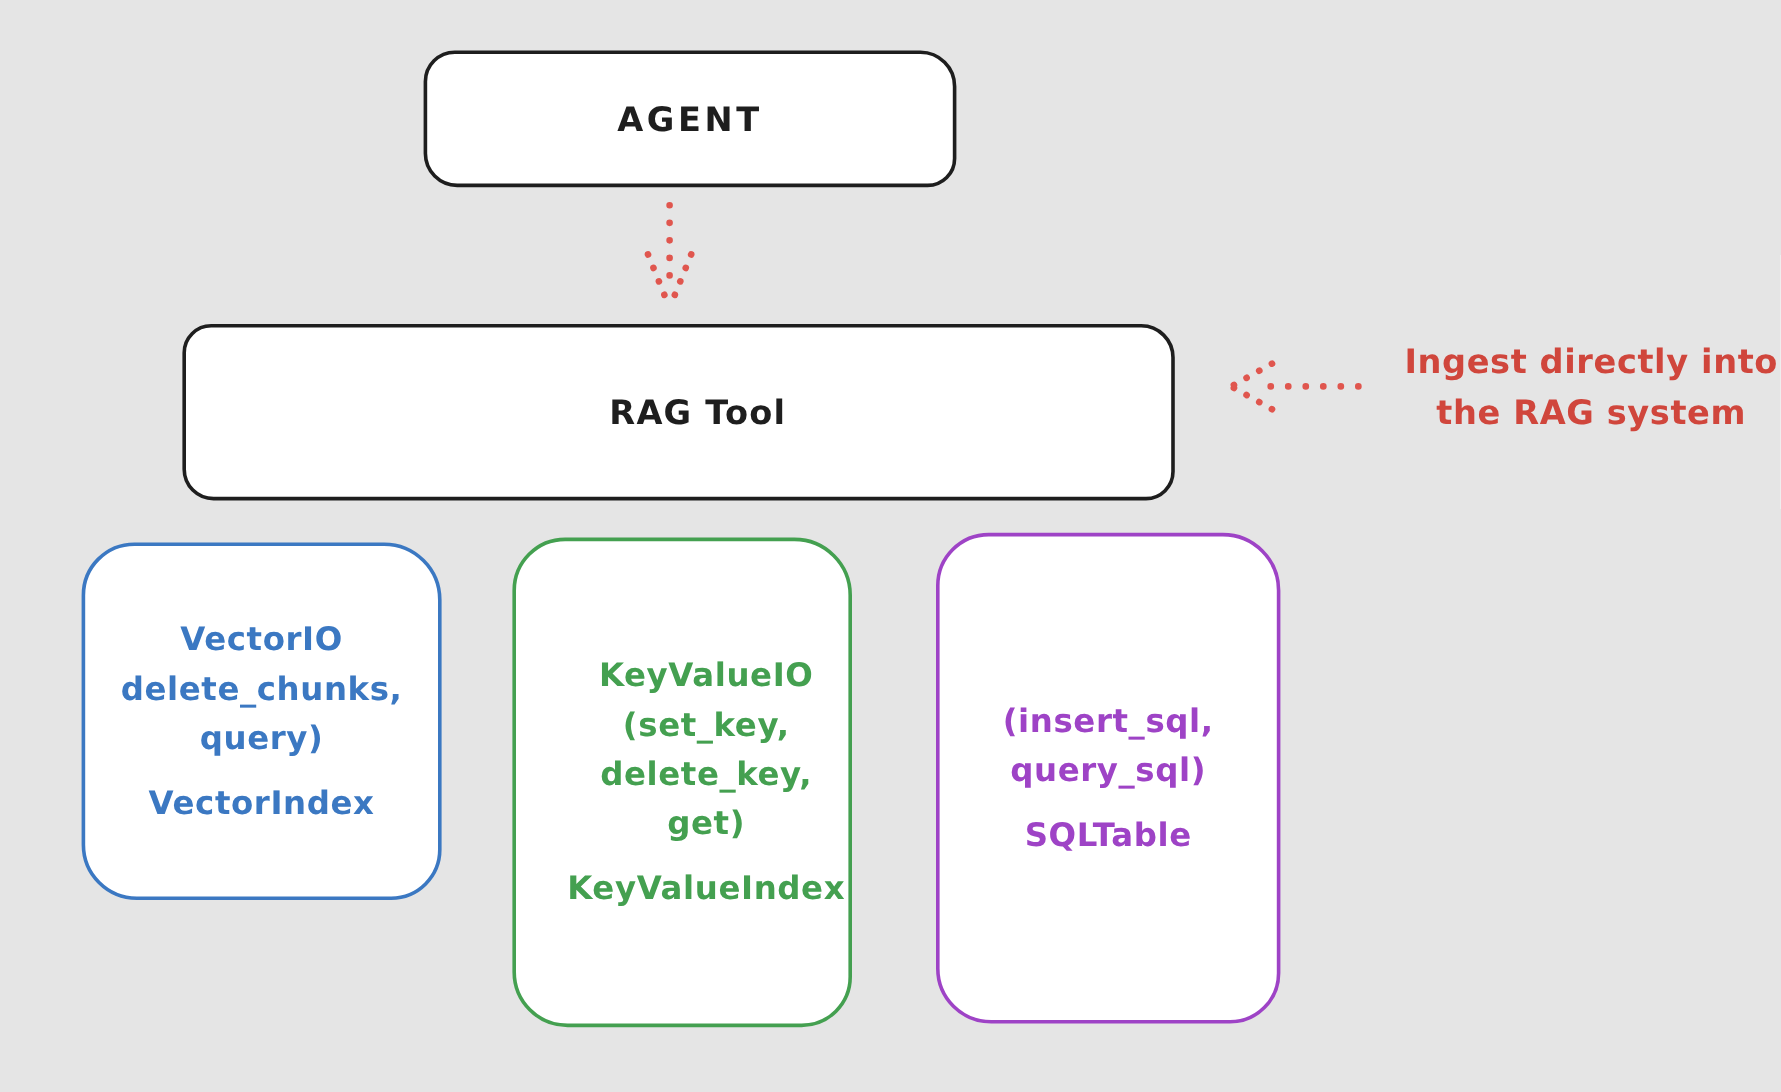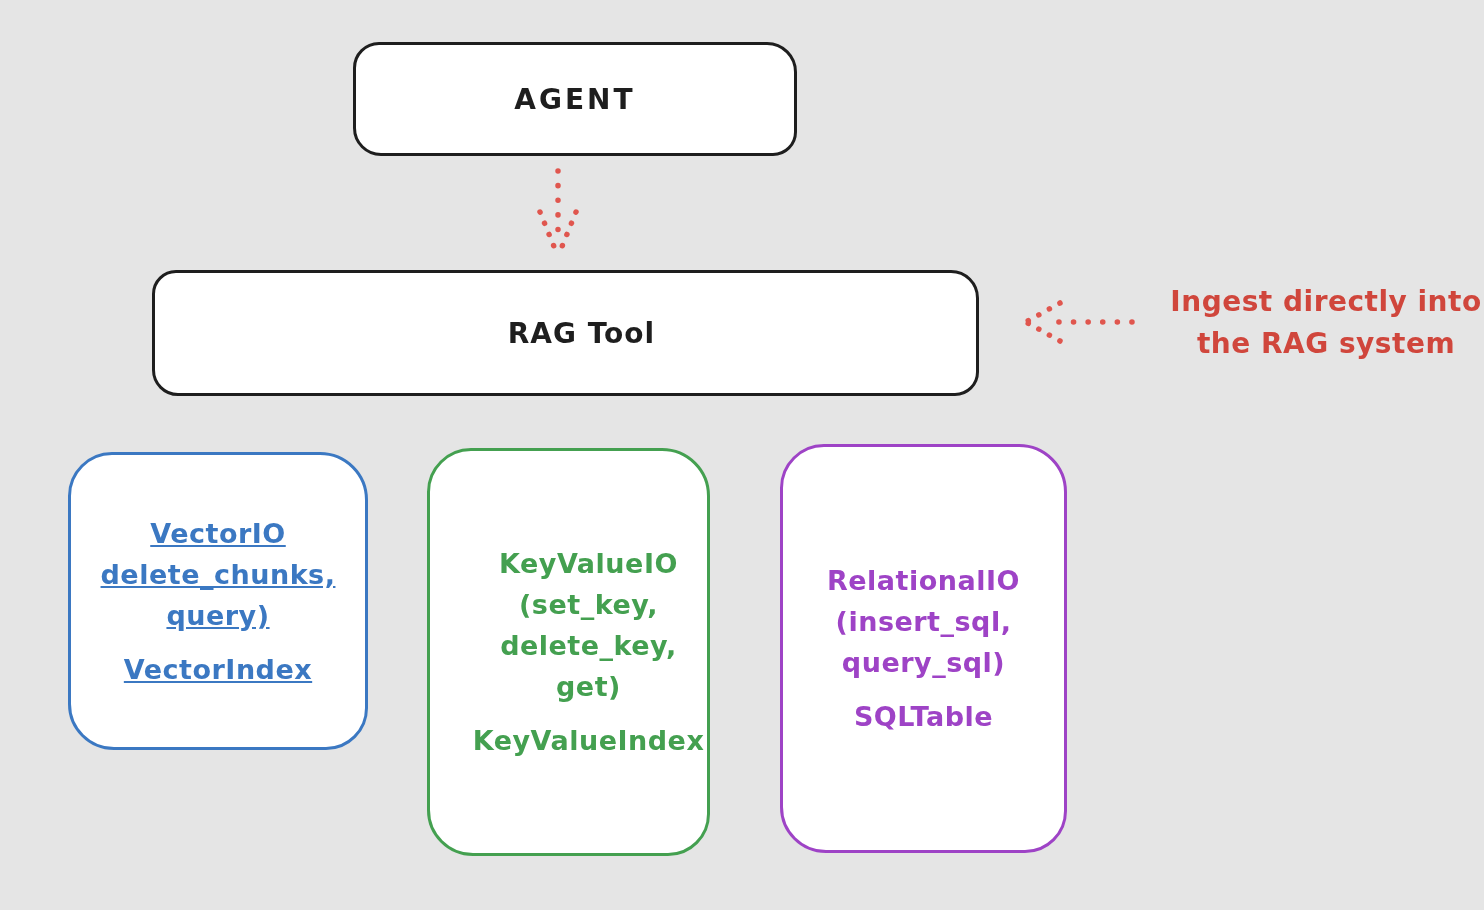--- a/index.html
+++ b/index.html
@@ -30,37 +30,37 @@
     font-weight: 600;
   }
   .agent-box {
     left: 353px; top: 42px;
     width: 444px; height: 114px;
     border-radius: 26px 30px 24px 28px;
     letter-spacing: 3px;
   }
   .rag-box {
     left: 152px; top: 270px;
-    width: 827px; height: 126px;
+    width: 827px; height: 147px;
     border-radius: 24px 28px 24px 26px;
     letter-spacing: 1px;
     padding-left: 32px;
   }
   .storage-box {
     border: 3.5px solid var(--c);
     color: var(--c);
     flex-direction: column;
     text-align: center;
     font-size: 27px;
     font-weight: 600;
     line-height: 41px;
     border-radius: 44px 48px 42px 46px;
     letter-spacing: 0.5px;
   }
-  .storage-box.vector  { left: 68px;  top: 452px; width: 300px; height: 298px; text-decoration: underline; }
+  .storage-box.vector  { left: 68px;  top: 452px; width: 300px; height: 298px; }
   .storage-box.keyval  { left: 427px; top: 448px; width: 283px; height: 408px; padding-left: 40px; }
   .storage-box.relational { left: 780px; top: 444px; width: 287px; height: 409px; }
   .index-label {
     margin-top: 13px;
   }
   .annotation {
     position: absolute;
     left: 1154px; top: 281px;
     width: 344px;
     text-align: center;
@@ -127,19 +127,18 @@
   </div>
 
   <div class="box storage-box keyval" style="--c: #44a050;">
     <div>KeyValueIO</div>
     <div>(set_key,</div>
     <div>delete_key, get)</div>
     <div class="index-label">KeyValueIndex</div>
   </div>
 
   <div class="box storage-box relational" style="--c: #9e43c6;">
-    <div>RelationalIO</div>
     <div>(insert_sql,</div>
     <div>query_sql)</div>
     <div class="index-label">SQLTable</div>
   </div>
 
 </div>
 
 </body></html>

